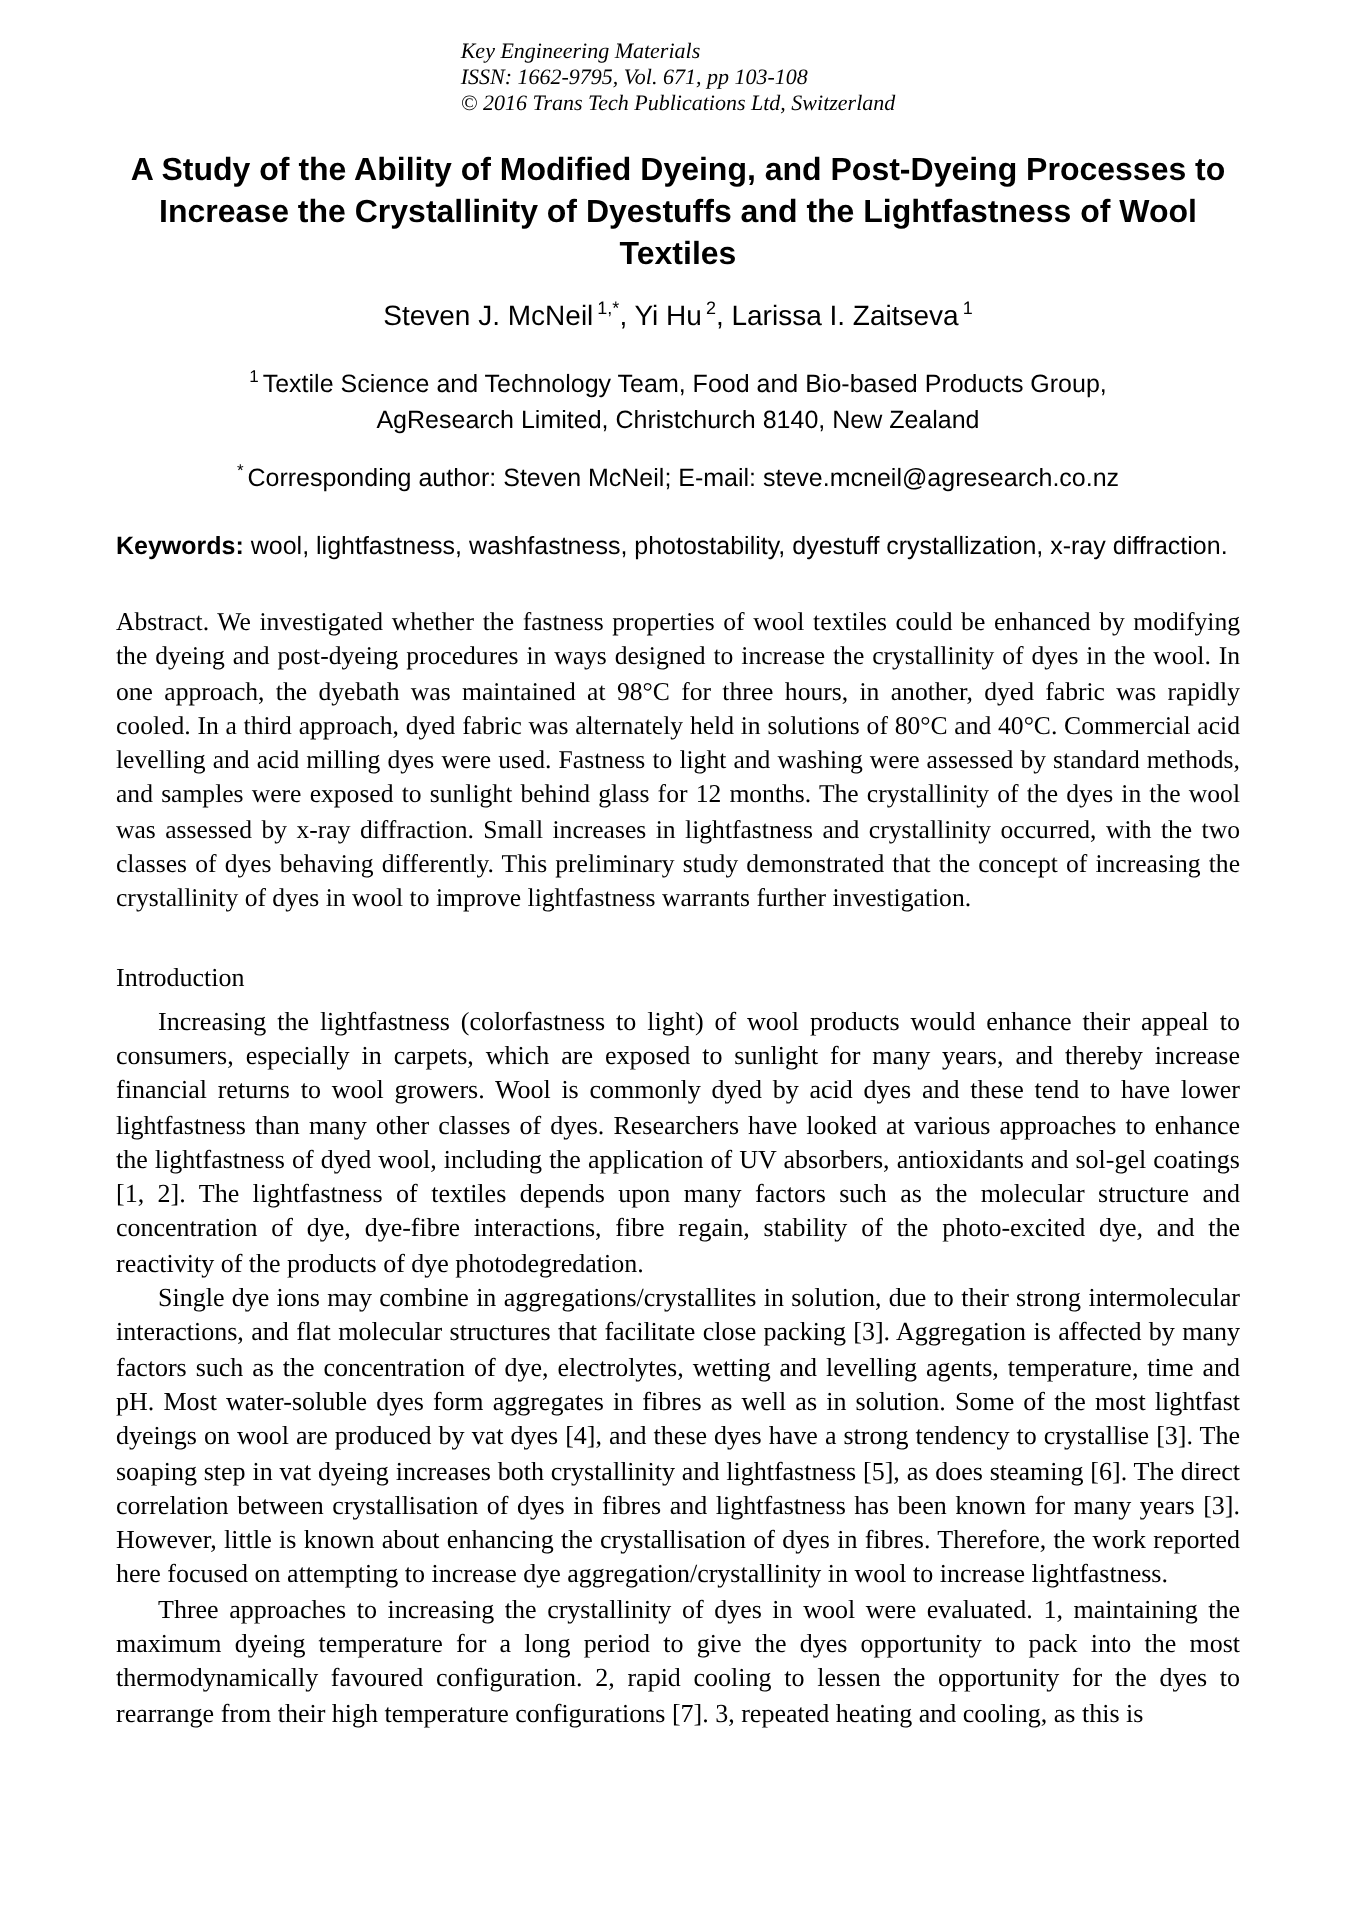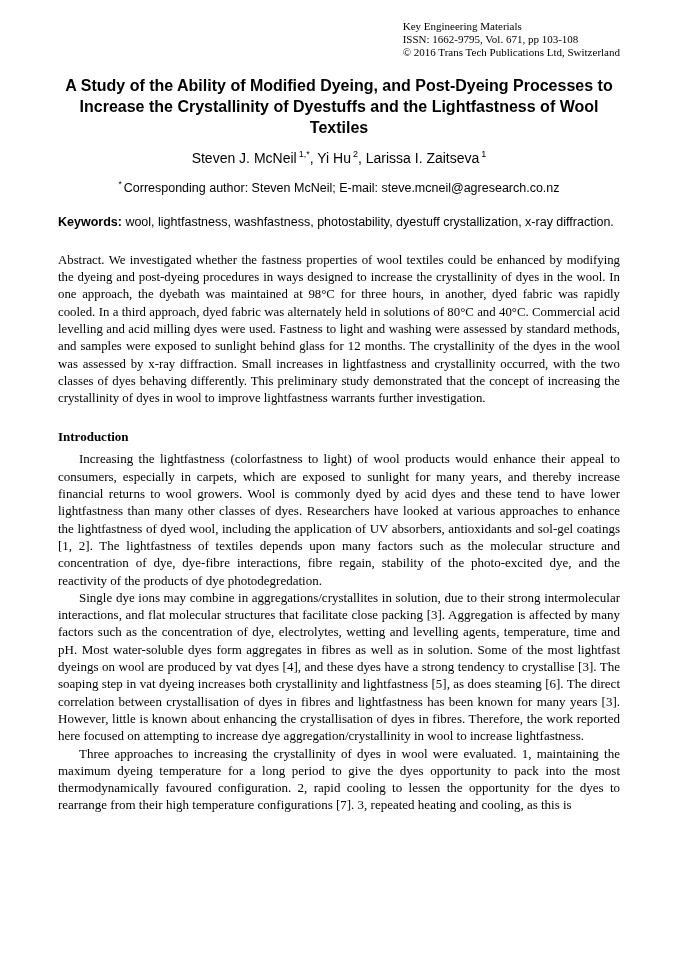--- a/index.html
+++ b/index.html
@@ -10,22 +10,23 @@
     height: 959px;
     margin: 0 auto;
     background: #ffffff;
     color: #000000;
     padding: 20px 58px 0 58px;
     overflow: hidden;
   }
   
   .page-header {
     display: flex;
-    justify-content: flex-end;
+    justify-content: center;
     font-family: "Liberation Serif", serif;
+    font-style: italic;
     font-size: 11px;
     line-height: 13px;
   }
   .journal-info { text-align: left; }
   .dates-info   { text-align: right; }
   
   .paper-title {
     margin-top: 16px;
     text-align: center;
     font-family: "Liberation Sans", sans-serif;
@@ -74,21 +75,21 @@
     margin-top: 20px;
     font-family: "Liberation Serif", serif;
     font-size: 12.8px;
     line-height: 17.3px;
     text-align: justify;
   }
   .abstract-par .lead { font-weight: normal; }
   .section-heading {
     margin-top: 21px;
     font-family: "Liberation Serif", serif;
-    font-weight: bold;
+    font-weight: normal;
     font-size: 13px;
     line-height: 18px;
   }
   .body-par {
     margin-top: 0;
     font-family: Liberation Serif, serif;
     font-size: 13px;
     line-height: 17.3px;
     text-align: justify;
     text-indent: 21px;
@@ -107,20 +108,23 @@
       <div>© 2016 Trans Tech Publications Ltd, Switzerland</div>
     </div>
   </div>
 
   <h1 class="paper-title">A Study of the Ability of Modified Dyeing, and Post-Dyeing Processes to Increase the Crystallinity of Dyestuffs and the Lightfastness of Wool Textiles</h1>
 
   <div class="authors-line">
     <span>Steven J. McNeil</span><sup>1,*</sup><span>, </span><span>Yi Hu</span><sup>2</sup><span>, </span><span>Larissa I. Zaitseva</span><sup>1</sup>
   </div>
 
+  <div class="affiliation aff-1">
+    <sup>1</sup><span>Textile Science and Technology Team, Food and Bio-based Products Group, AgResearch Limited, Christchurch 8140, New Zealand</span>
+  </div>
   <div class="affiliation corresponding">
     <sup>*</sup><span>Corresponding author: Steven McNeil; E-mail: steve.mcneil@agresearch.co.nz</span>
   </div>
 
   <p class="keywords-row">
     <span class="lead">Keywords:</span><span> wool, lightfastness, washfastness, photostability, dyestuff crystallization, x-ray diffraction.</span>
   </p>
 
   <p class="abstract-par">
     <span class="lead">Abstract.</span><span> We investigated whether the fastness properties of wool textiles could be enhanced by modifying the dyeing and post-dyeing procedures in ways designed to increase the crystallinity of dyes in the wool. In one approach, the dyebath was maintained at 98°C for three hours, in another, dyed fabric was rapidly cooled. In a third approach, dyed fabric was alternately held in solutions of 80°C and 40°C. Commercial acid levelling and acid milling dyes were used. Fastness to light and washing were assessed by standard methods, and samples were exposed to sunlight behind glass for 12 months. The crystallinity of the dyes in the wool was assessed by x-ray diffraction. Small increases in lightfastness and crystallinity occurred, with the two classes of dyes behaving differently. This preliminary study demonstrated that the concept of increasing the crystallinity of dyes in wool to improve lightfastness warrants further investigation.</span>

